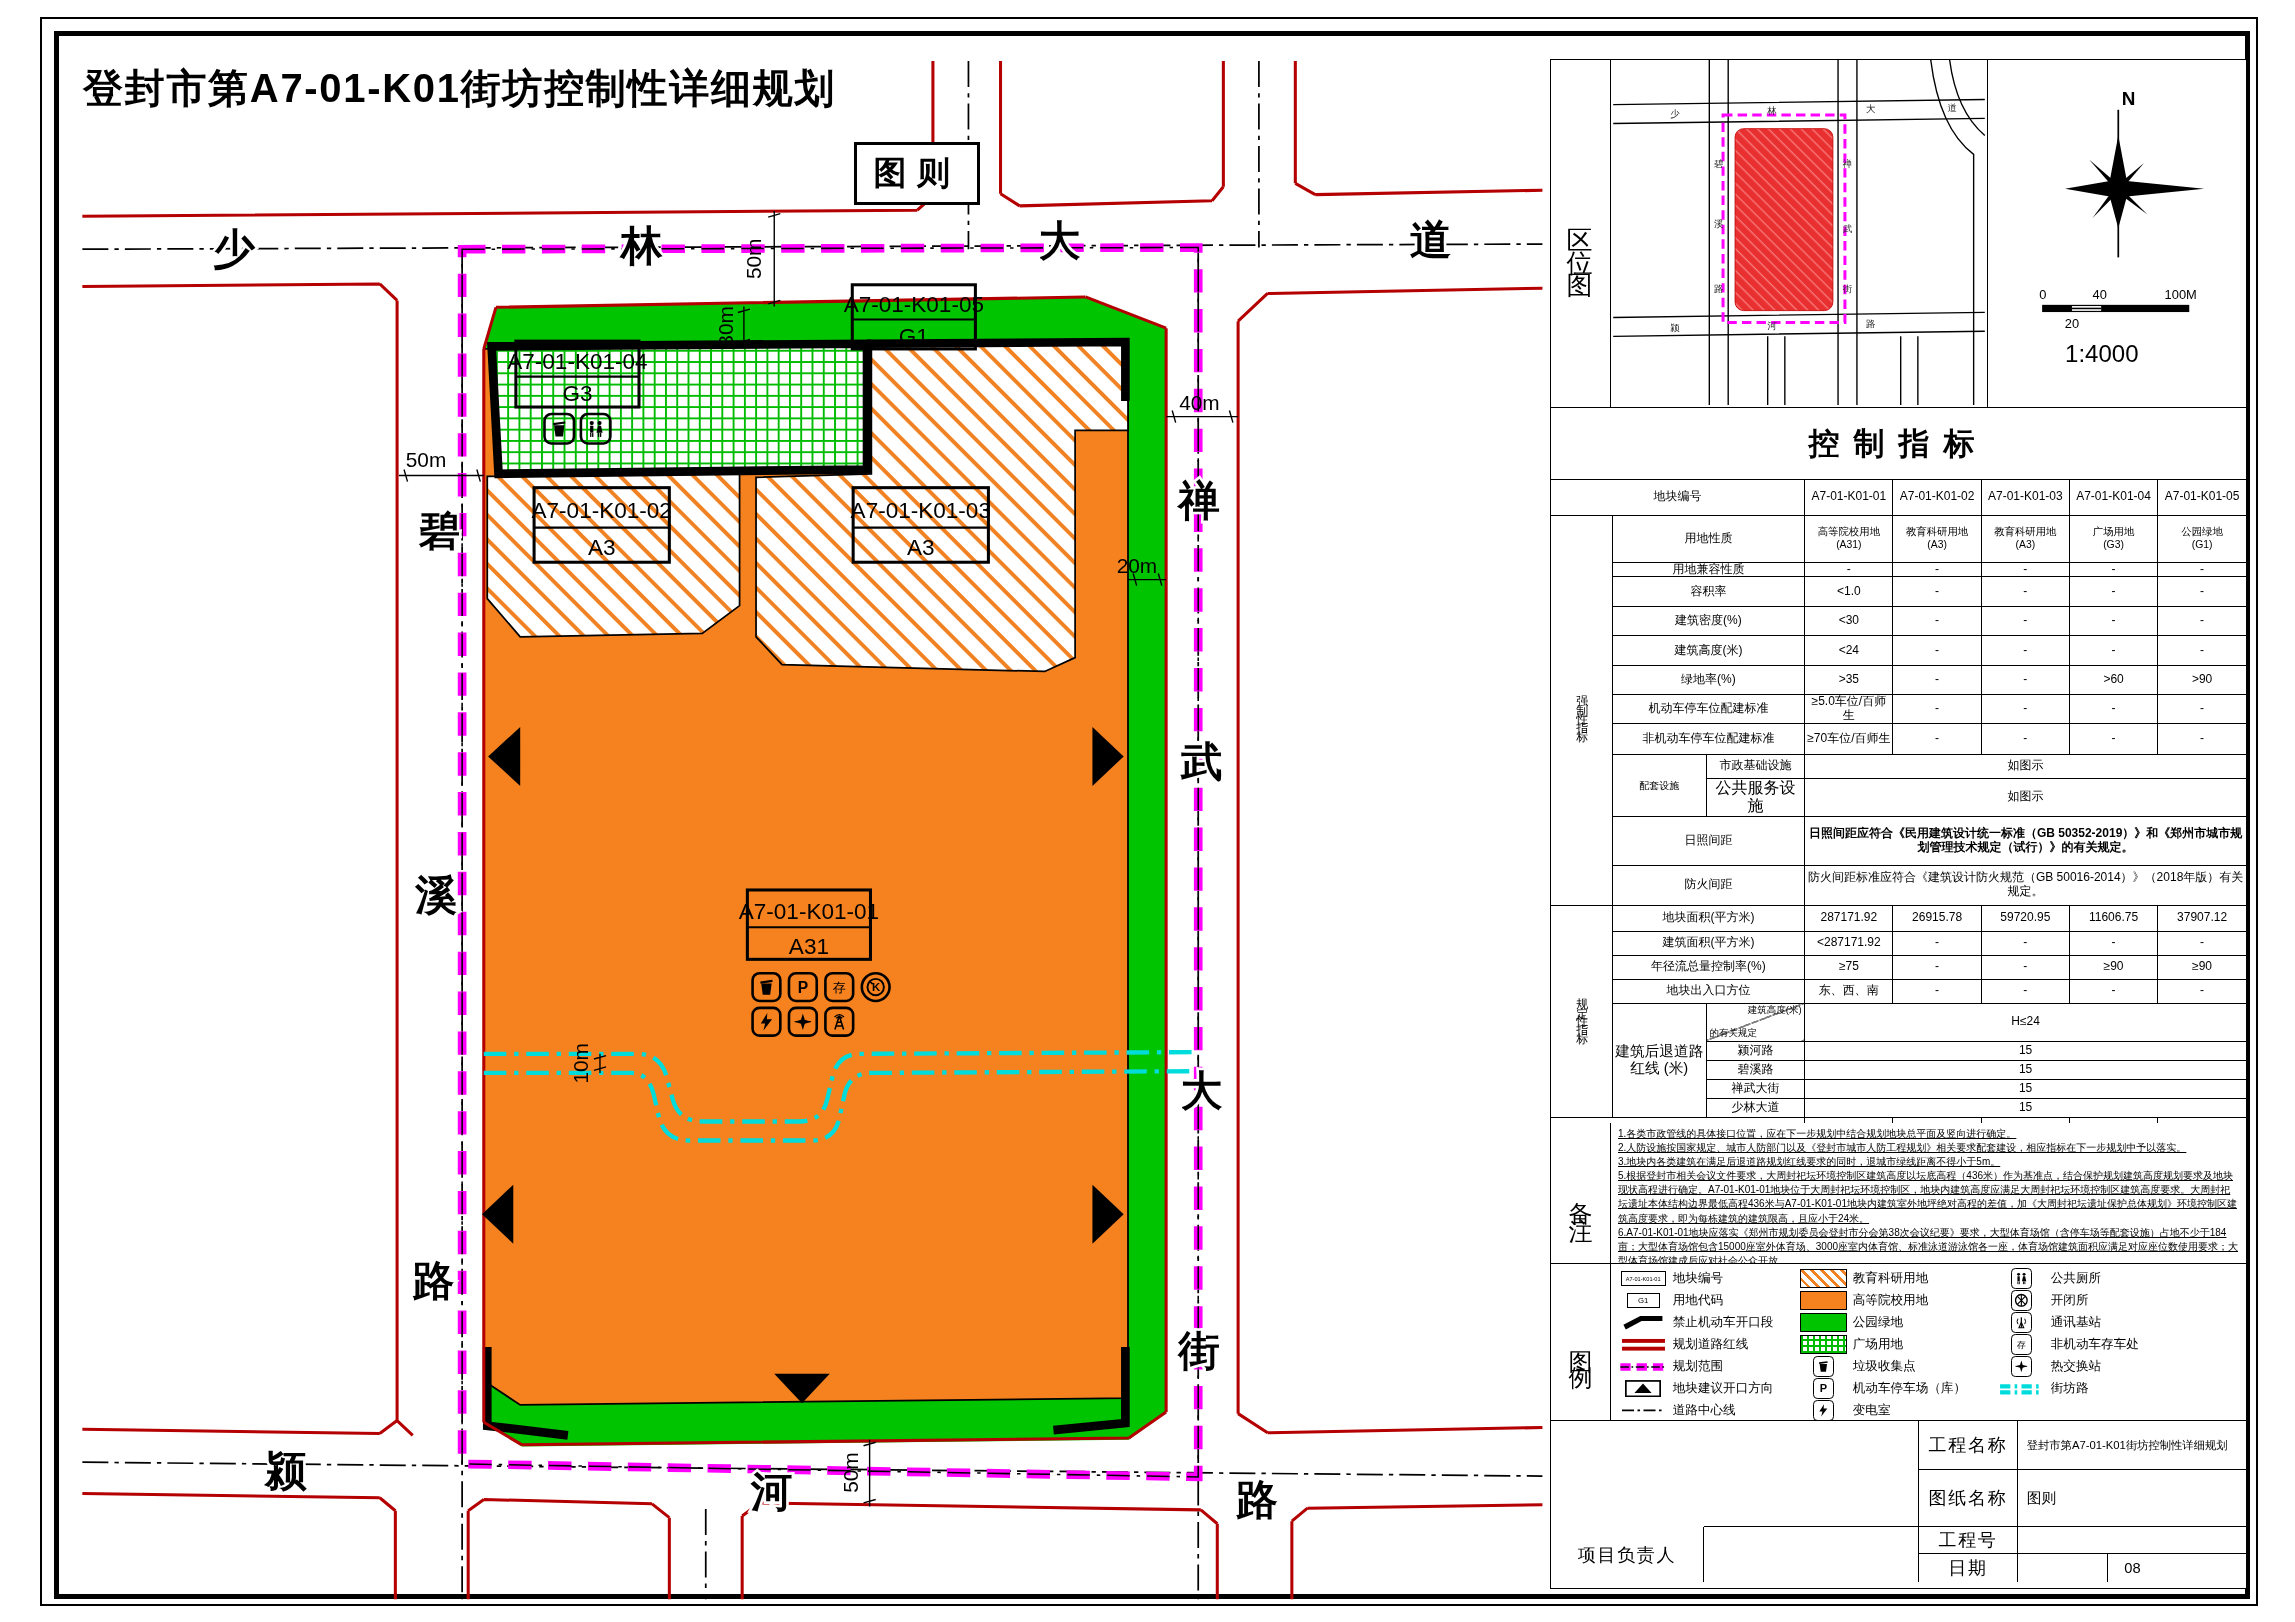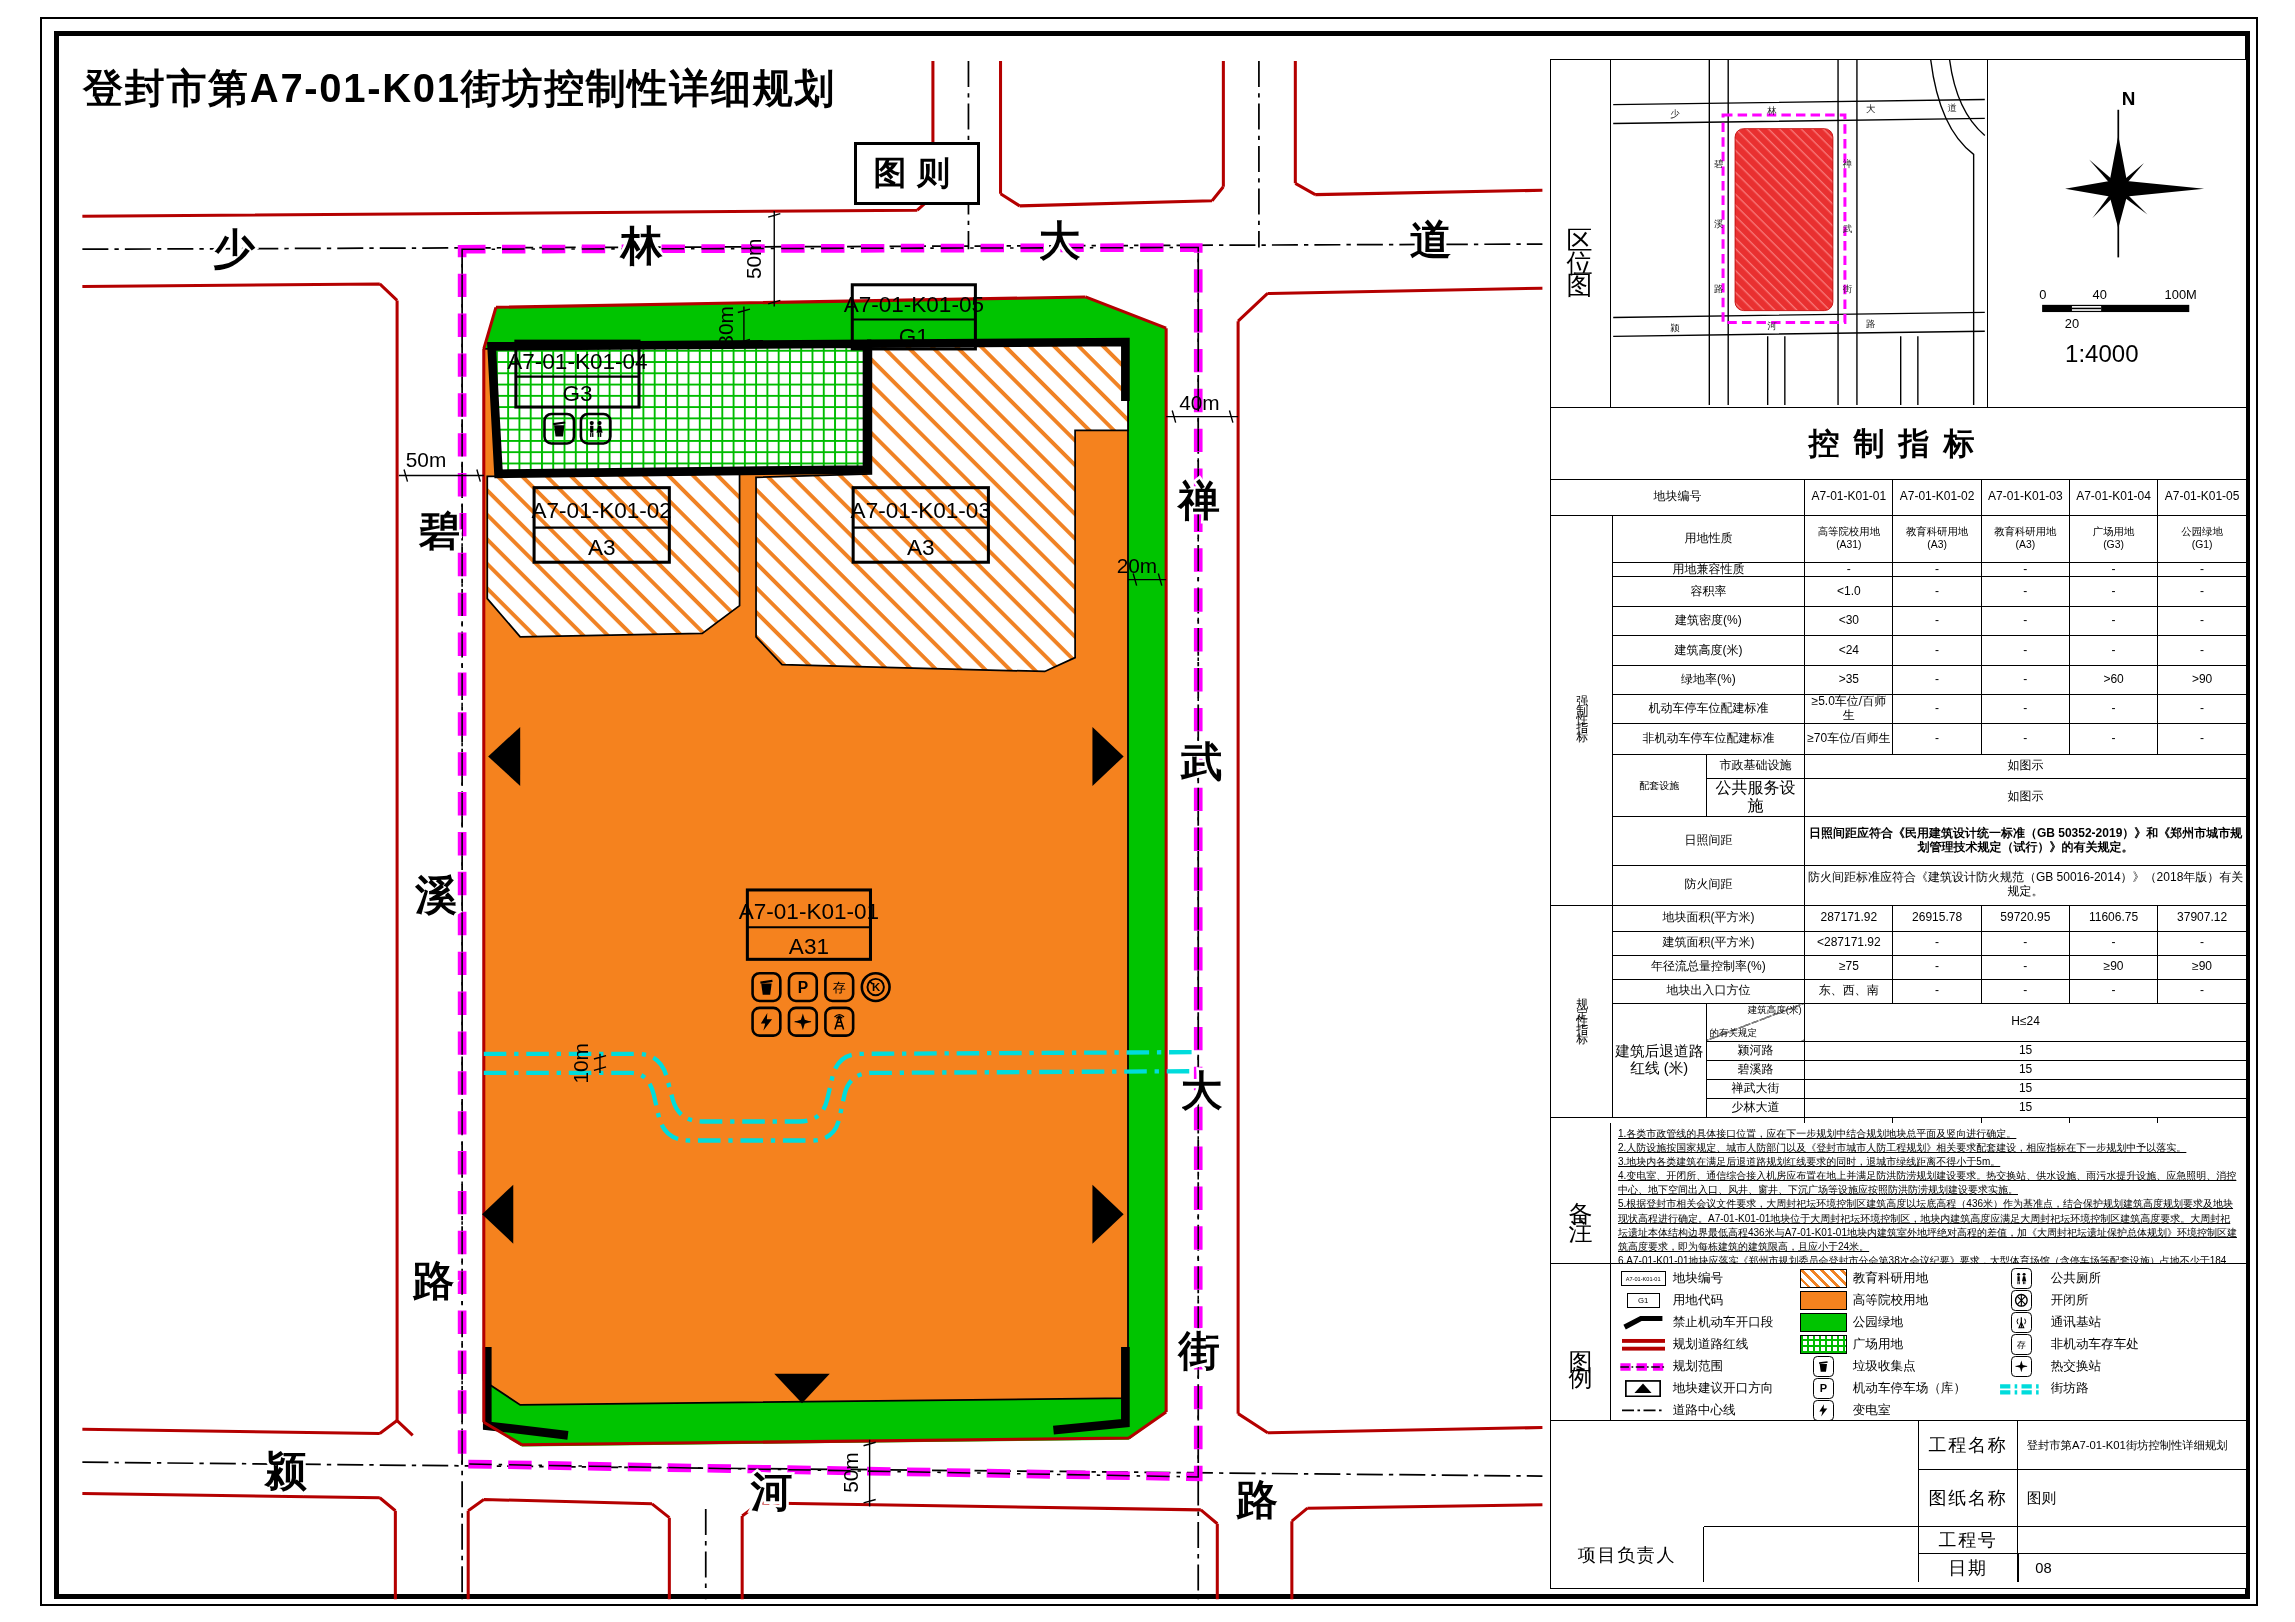--- a/index.html
+++ b/index.html
@@ -543,21 +543,20 @@
   </div>
 
   <div id="notes-row">
     <div id="notes-label">
         <span class="vtext">备注</span>
       </div>
     <div id="notes-body">
       <div>1.各类市政管线的具体接口位置，应在下一步规划中结合规划地块总平面及竖向进行确定。</div>
       <div>2.人防设施按国家规定、城市人防部门以及《登封市城市人防工程规划》相关要求配套建设，相应指标在下一步规划中予以落实。</div>
       <div>3.地块内各类建筑在满足后退道路规划红线要求的同时，退城市绿线距离不得小于5m。</div>
-      <div>4.变电室、开闭所、通信综合接入机房应布置在地上并满足防洪防涝规划建设要求。热交换站、供水设施、雨污水提升设施、应急照明、消控中心、地下空间出入口、风井、窗井、下沉广场等设施应按照防洪防涝规划建设要求实施。</div>
       <div>5.根据登封市相关会议文件要求，大周封祀坛环境控制区建筑高度以坛底高程（436米）作为基准点，结合保护规划建筑高度规划要求及地块现状高程进行确定。A7-01-K01-01地块位于大周封祀坛环境控制区，地块内建筑高度应满足大周封祀坛环境控制区建筑高度要求。大周封祀坛遗址本体结构边界最低高程436米与A7-01-K01-01地块内建筑室外地坪绝对高程的差值，加《大周封祀坛遗址保护总体规划》环境控制区建筑高度要求，即为每栋建筑的建筑限高，且应小于24米。</div>
       <div>6.A7-01-K01-01地块应落实《郑州市规划委员会登封市分会第38次会议纪要》要求，大型体育场馆（含停车场等配套设施）占地不少于184亩；大型体育场馆包含15000座室外体育场、3000座室内体育馆、标准泳道游泳馆各一座，体育场馆建筑面积应满足对应座位数使用要求；大型体育场馆建成后应对社会公众开放。</div>
     </div>
   </div>
 
   <div id="legend-row">
     <div id="legend-label">
         <span class="vtext">图例</span>
       </div>
     <div id="legend-body">
@@ -742,19 +741,19 @@
     <div class="tb-cell" style="grid-row:1/3;grid-column:2"></div>
     <div class="tb-cell tb-lab" style="grid-row:1;grid-column:3">工程名称</div>
     <div class="tb-cell tb-val no-br" style="grid-row:1;grid-column:4;font-size:11.3px">登封市第A7-01-K01街坊控制性详细规划</div>
     <div class="tb-cell tb-lab" style="grid-row:2;grid-column:3">图纸名称</div>
     <div class="tb-cell tb-val no-br" style="grid-row:2;grid-column:4">图则</div>
     <div class="tb-cell tb-lab no-bb" style="grid-row:3/5;grid-column:1">项目负责人</div>
     <div class="tb-cell no-bb" style="grid-row:3/5;grid-column:2"></div>
     <div class="tb-cell tb-lab" style="grid-row:3;grid-column:3">工程号</div>
     <div class="tb-cell no-br" style="grid-row:3;grid-column:4"></div>
     <div class="tb-cell tb-lab no-bb" style="grid-row:4;grid-column:3">日期</div>
-    <div class="tb-cell no-br no-bb" style="grid-row:4;grid-column:4;justify-content:flex-start;padding:0">
+    <div class="tb-cell no-br no-bb" style="grid-row:4;grid-column:4;justify-content:center;padding:0">
       <span id="tb-page">08</span>
     </div>
   </div>
 
 </div>
 
 
 </body></html>

